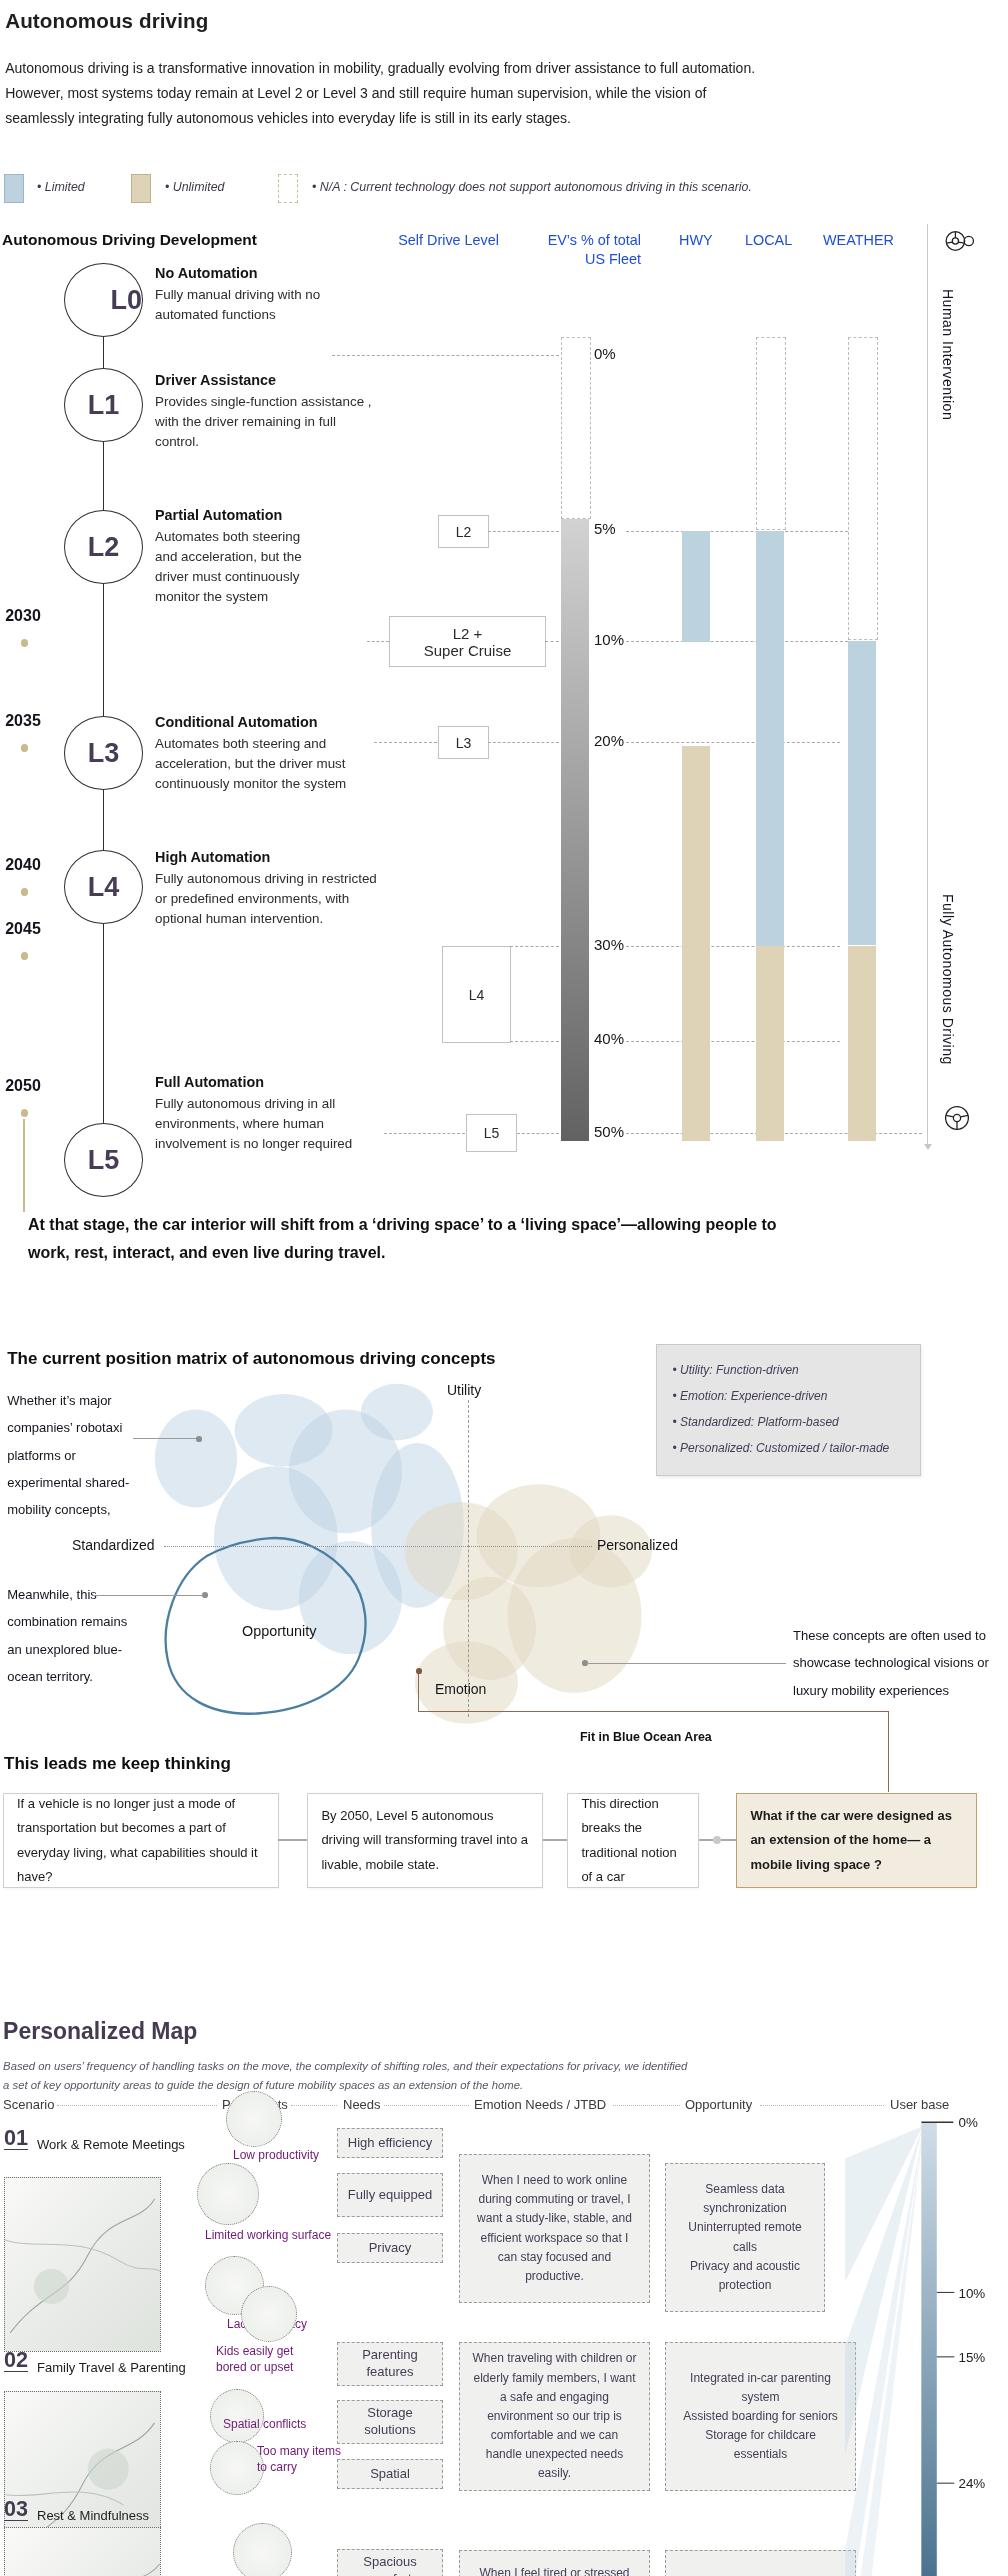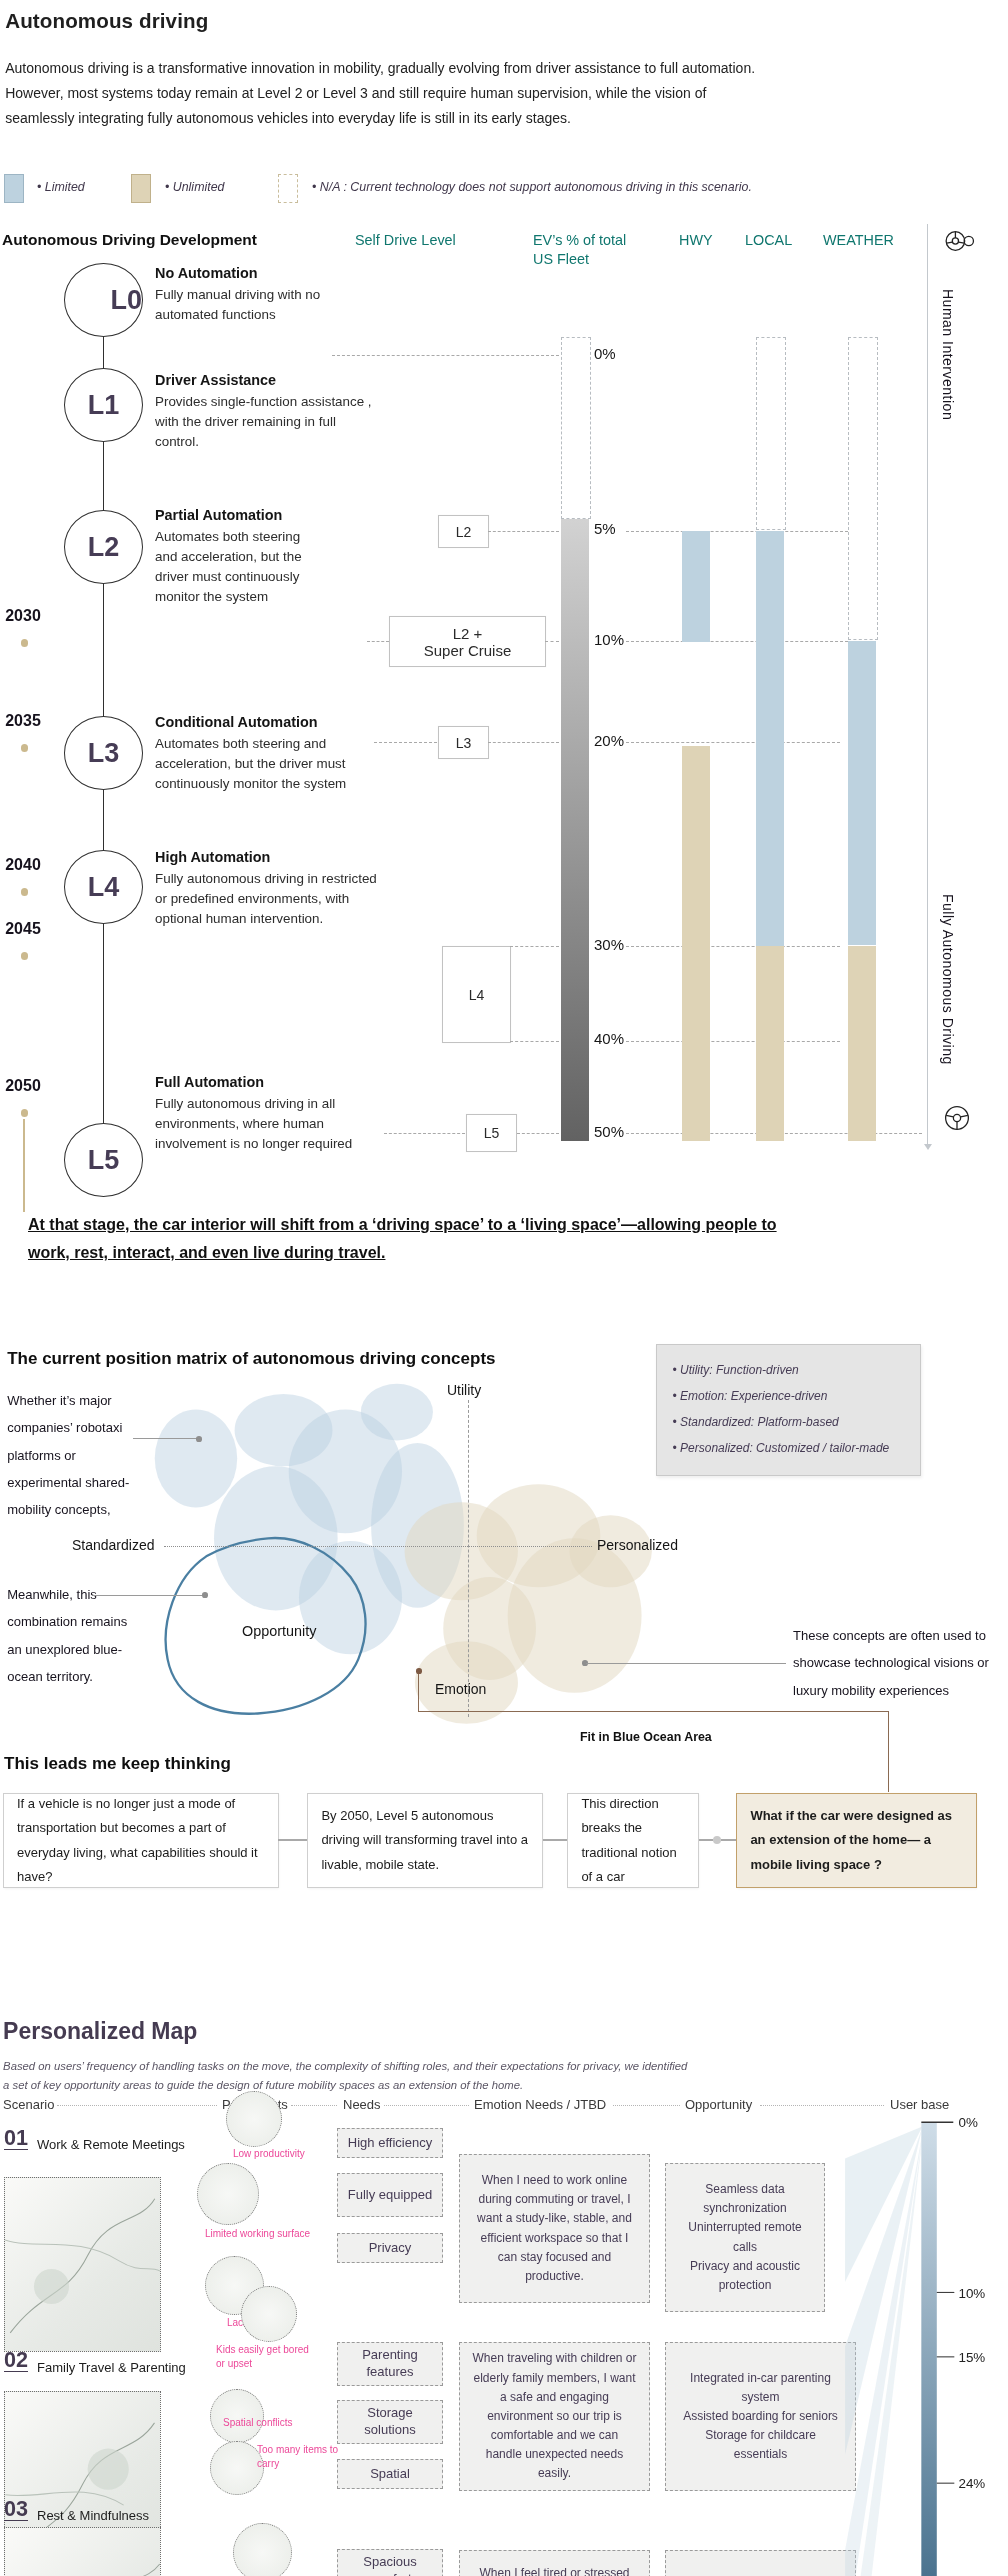--- a/index.html
+++ b/index.html
@@ -9,21 +9,21 @@
   .pre{white-space:pre-line;}
   h1,h2,h3{margin:0;font-weight:bold;}
   .title-xl{font-size:20.6px;font-weight:800;letter-spacing:0.1px;}
   .intro{font-size:14px;line-height:1.8;color:#222;width:773px;}
   .swatch{width:17.5px;height:27px;}
   .sw-blue{background:#bdd2df;border:0.5px solid #9db5c4;}
   .sw-tan{background:#ded3b6;border:0.5px solid #c0b18b;}
   .sw-na{background:#fff;border:1px dashed #c9bd9c;}
   .legend-label{font-size:12.4px;font-style:italic;color:#40374b;line-height:27px;}
   .chart-head{font-size:15.5px;font-weight:800;color:#111;}
-  .col-head{font-size:14.4px;color:#0f766e;line-height:1.35;}
+  .col-head{font-size:14.4px;color:#1d4ed8;line-height:1.35;text-align:right;}
   .lvl-circle{width:77px;height:72px;border:1px solid #2f2f2f;border-radius:50%;background:#fff;
       display:flex;align-items:center;justify-content:center;font-size:27px;font-weight:800;color:#463c55;}
   .lvl-title{font-size:14.4px;font-weight:700;color:#151515;margin-bottom:4.1px;}
   .lvl-desc{font-size:13.4px;line-height:1.5;color:#2d2d2d;width:222px;}
   .year{font-size:16px;font-weight:700;color:#17131e;}
   .tan-dot{width:7.7px;height:7.7px;border-radius:50%;background:#cbb98e;}
   .spine{width:1px;background:#2f2f2f;}
   .sd-box{border:0.8px solid #c2c2c2;background:#fff;display:flex;align-items:center;justify-content:center;
       font-size:14px;color:#2a2a2a;text-align:center;box-shadow:0 0 0 0.5px rgba(0,0,0,0.02);}
   .pct{font-size:15px;color:#161616;}
@@ -46,21 +46,21 @@
   .pointer-dot{width:5.7px;height:5.7px;border-radius:50%;background:#8e8e8e;}
   .think-box{border:0.8px solid #cfcfcf;background:#fff;display:flex;align-items:center;justify-content:center;
       font-size:13px;line-height:1.85;color:#1c1c1c;text-align:left;padding:9.3px 13.4px;box-sizing:border-box;
       box-shadow:0.5px 1px 2.1px rgba(0,0,0,.05);}
   .think-box.hl{background:#f2ece0;border:0.8px solid #c2a06a;font-weight:700;}
   .om-title{font-size:23px;font-weight:700;color:#453b51;}
   .om-sub{font-size:11.3px;color:#5a5564;line-height:1.7;width:685px;font-style:italic;}
   .om-colhead{font-size:13px;color:#3a3a3a;}
   .om-num{font-size:21.6px;font-weight:800;color:#453b51;border-bottom:1.5px solid #453b51;line-height:1;}
   .om-scn-title{font-size:13px;color:#1d1d1d;}
-  .pain{font-size:10px;color:#ec4899;line-height:1.35;}
+  .pain{font-size:12px;color:#701a75;line-height:1.35;}
   .need-box{border:0.8px dashed #9a9a9a;background:#f0f0ef;color:#463c55;font-size:13px;line-height:1.3;
       display:flex;align-items:center;justify-content:center;text-align:center;padding:2.1px 5.2px;box-sizing:border-box;}
   .jtbd-box{border:0.8px dashed #9a9a9a;background:#f0f0ef;color:#463c55;font-size:12px;line-height:1.6;
       display:flex;align-items:center;justify-content:center;text-align:center;padding:7.2px 11.3px;box-sizing:border-box;}
   .illus{border:0.8px dotted #6f6f6f;background:linear-gradient(135deg,#fafaf8,#e7eae6 60%,#dfe3de);}
   .bubble{border:0.8px dotted #7a7a7a;border-radius:50%;background:radial-gradient(#f7f8f6,#e9ece7);}
   svg text{font-family:"Liberation Sans",sans-serif;}
 </style>
 </head>
 <body>
@@ -201,21 +201,21 @@
   <div class="abs bar bar-tan" style="left:682px;top:746px;height:395px;"></div>
 
   <div class="abs bar bar-na" style="left:756px;top:337px;height:191px;"></div>
   <div class="abs bar bar-blue" style="left:756px;top:531px;height:415px;"></div>
   <div class="abs bar bar-tan" style="left:756px;top:946px;height:195px;"></div>
 
   <div class="abs bar bar-na" style="left:848px;top:337px;height:301px;"></div>
   <div class="abs bar bar-blue" style="left:848px;top:641px;height:304px;"></div>
   <div class="abs bar bar-tan" style="left:848px;top:946px;height:195px;"></div>
 
-  <div class="abs statement" style="left:28px;top:1211px;text-decoration:underline;">At that stage, the car interior will shift from a ‘driving space’ to a ‘living space’—allowing people to work, rest, interact, and even live during travel.</div>
+  <div class="abs statement" style="left:28px;top:1211px;">At that stage, the car interior will shift from a ‘driving space’ to a ‘living space’—allowing people to work, rest, interact, and even live during travel.</div>
 
   <h2 class="abs sec-title" style="left:7.2px;top:1349px;">The current position matrix of autonomous driving concepts</h2>
 
   <div class="abs mx-legend" style="left:656px;top:1344px;width:232px;">
     <div>• Utility: Function-driven</div>
     <div>• Emotion: Experience-driven</div>
     <div>• Standardized: Platform-based</div>
     <div>• Personalized: Customized / tailor-made</div>
   </div>
 

